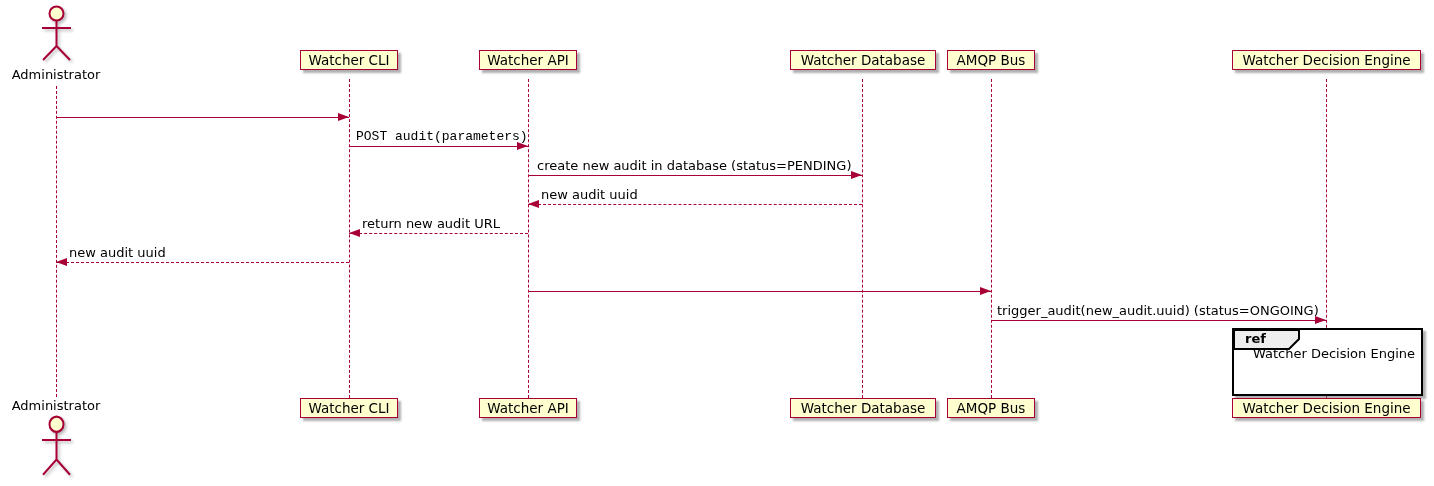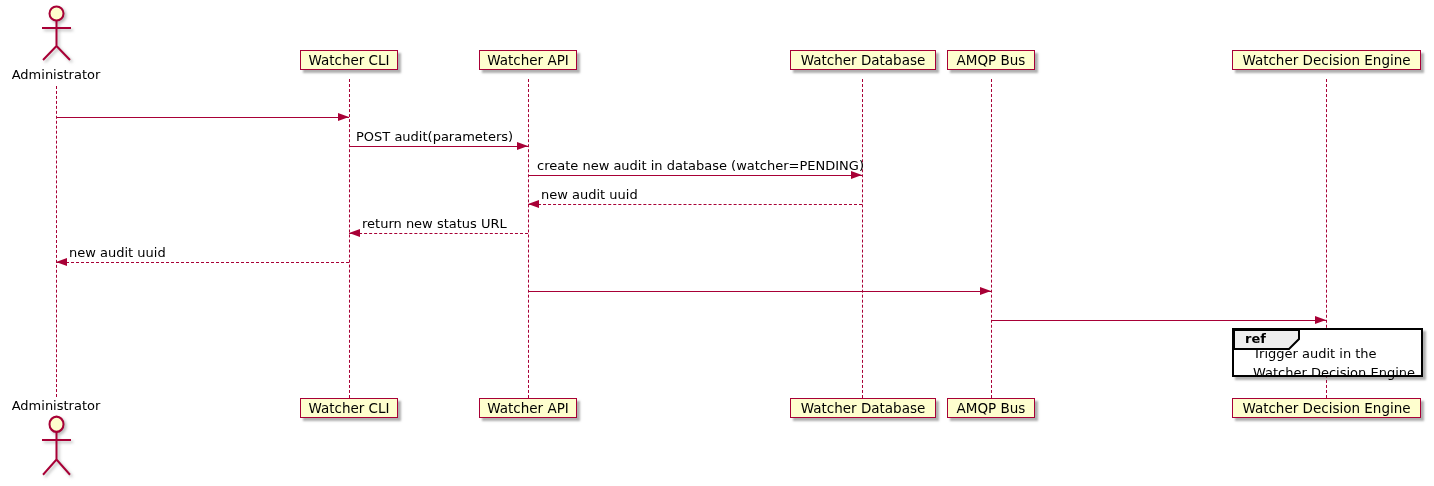--- a/index.html
+++ b/index.html
@@ -52,53 +52,53 @@
 
   <div class="participant" style="left:300px; top:50px; width:98px;">Watcher CLI</div>
   <div class="participant" style="left:479px; top:50px; width:98px;">Watcher API</div>
   <div class="participant" style="left:790px; top:50px; width:146px;">Watcher Database</div>
   <div class="participant" style="left:947px; top:50px; width:88px;">AMQP Bus</div>
   <div class="participant" style="left:1232px; top:50px; width:189px;">Watcher Decision Engine</div>
 
   <div class="msg-line" style="left:56px; top:117px; width:293px;"></div>
   <div class="head right" style="left:338px; top:113px;"></div>
 
-  <div class="msg-label" style="left:356px; top:129px;">POST audit(parameters)</div>
+  <div class="msg-label" style="left:356px; top:129px;font-family:Liberation Mono, monospace;">POST audit(parameters)</div>
   <div class="msg-line" style="left:349px; top:146px; width:179px;"></div>
   <div class="head right" style="left:517px; top:142px;"></div>
 
-  <div class="msg-label" style="left:537px; top:158px;">create new audit in database (watcher=PENDING)</div>
+  <div class="msg-label" style="left:537px; top:158px;">create new audit in database (status=PENDING)</div>
   <div class="msg-line" style="left:528px; top:175px; width:334px;"></div>
   <div class="head right" style="left:851px; top:171px;"></div>
 
   <div class="msg-label" style="left:541px; top:187px;">new audit uuid</div>
   <div class="msg-line dashed" style="left:528px; top:204px; width:334px;"></div>
   <div class="head left" style="left:528px; top:200px;"></div>
 
-  <div class="msg-label" style="left:362px; top:216px;">return new status URL</div>
+  <div class="msg-label" style="left:362px; top:216px;">return new audit URL</div>
   <div class="msg-line dashed" style="left:349px; top:233px; width:179px;"></div>
   <div class="head left" style="left:349px; top:229px;"></div>
 
   <div class="msg-label" style="left:69px; top:245px;">new audit uuid</div>
   <div class="msg-line dashed" style="left:56px; top:262px; width:293px;"></div>
   <div class="head left" style="left:56px; top:258px;"></div>
 
   <div class="msg-line" style="left:528px; top:291px; width:463px;"></div>
   <div class="head right" style="left:980px; top:287px;"></div>
 
+  <div class="msg-label" style="left:997px; top:303px;">trigger_audit(new_audit.uuid) (status=ONGOING)</div>
   <div class="msg-line" style="left:991px; top:320px; width:335px;"></div>
   <div class="head right" style="left:1315px; top:316px;"></div>
 
-  <div class="ref-box" style="left:1232px; top:328px; width:191px; height:49px;">
+  <div class="ref-box" style="left:1232px; top:328px; width:191px; height:68px;text-align:right;">
     <svg class="ref-header" width="68" height="21" viewBox="0 0 68 21">
       <path d="M1,1 H66 V10 L56,20 H1 Z" fill="#EEEEEE" stroke="#000000" stroke-width="2"></path>
     </svg>
     <div class="ref-keyword">ref</div>
     <div class="ref-text">
-      <div>Trigger audit in the</div>
       <div>Watcher Decision Engine</div>
     </div>
   </div>
 
   <div class="participant" style="left:300px; top:398px; width:98px;">Watcher CLI</div>
   <div class="participant" style="left:479px; top:398px; width:98px;">Watcher API</div>
   <div class="participant" style="left:790px; top:398px; width:146px;">Watcher Database</div>
   <div class="participant" style="left:947px; top:398px; width:88px;">AMQP Bus</div>
   <div class="participant" style="left:1232px; top:398px; width:189px;">Watcher Decision Engine</div>
 

